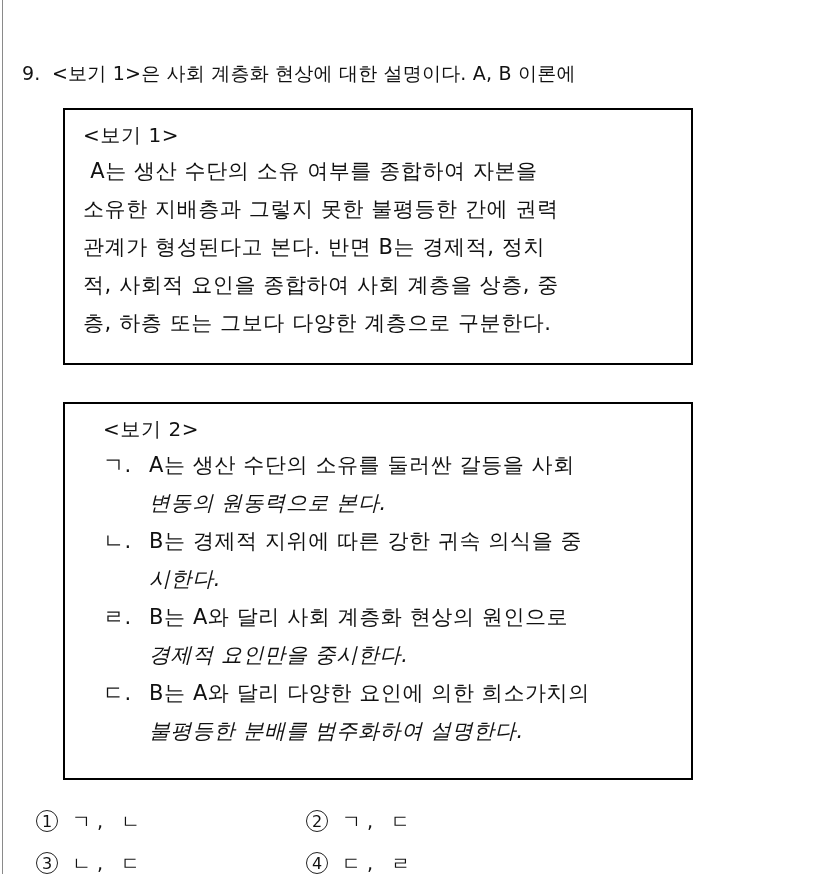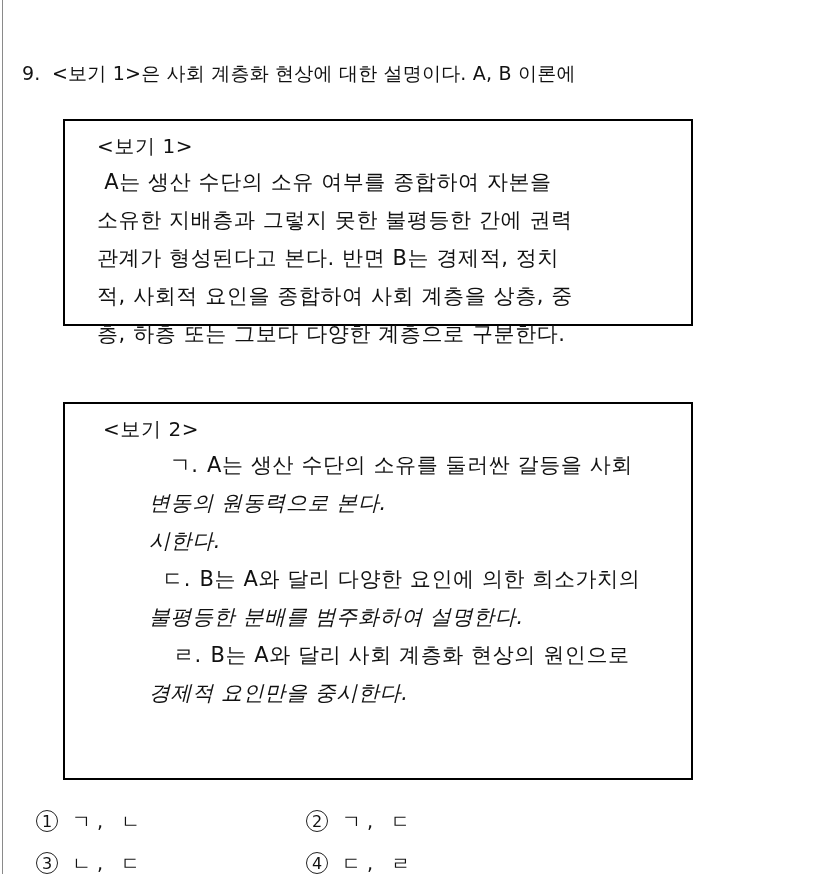--- a/index.html
+++ b/index.html
@@ -17,27 +17,27 @@
       font-size: 19px; line-height: 31px; letter-spacing: 0.2px; margin-top: 48px;
     }
     .question .num { display: inline-block; width: 30px; }
     .question .line { white-space: nowrap; }
     .question .indent { padding-left: 32px; }
     .box {
       position: absolute; left: 63px; width: 630px;
       border: 2px solid #000000; box-sizing: border-box;
       font-size: 21px; line-height: 38px; letter-spacing: 0.6px;
     }
-    .box1 { top: 119px; height: 207px; padding: 8px 0 0 32px; }
+    .box1 { top: 108px; height: 257px; padding: 8px 0 0 18px; }
     .box2 { top: 402px; height: 378px; padding: 8px 0 0 38px; }
     .box .title { font-size: 20px; line-height: 34px; }
     .box .para { white-space: nowrap; }
     .item { display: block; }
     .item .mark { display: inline-block; width: 46px; }
-    .item .cont { white-space: nowrap; text-align: center; }
+    .item .cont { white-space: nowrap; }
     .item .cont2 { padding-left: 46px; white-space: nowrap; font-style: italic; }
     .choices {
       position: absolute; left: 36px; top: 800px; width: 700px;
       font-size: 19px; line-height: 42px;
     }
     .choice-row { display: flex; }
     .choice { width: 270px; display: flex; align-items: center; }
     .choice .circ {
       display: inline-block; width: 22px; height: 22px; border: 1px solid #222;
       border-radius: 50%; text-align: center; line-height: 22px; font-size: 16px;
@@ -65,29 +65,30 @@
   <div class="para">층, 하층 또는 그보다 다양한 계층으로 구분한다.</div>
 </div>
 
 <div class="box box2">
   <div class="title">&lt;보기 2&gt;</div>
   <div class="item">
     <div class="cont"><span class="mark">ㄱ.</span><span>A는 생산 수단의 소유를 둘러싼 갈등을 사회</span></div>
     <div class="cont2">변동의 원동력으로 본다.</div>
   </div>
   <div class="item">
+    <div class="cont"><span class="mark">ㄴ.</span><span>B는 경제적 지위에 따른 강한 귀속 의식을 중</span></div>
     <div class="cont2">시한다.</div>
+  </div>
+  <div class="item">
+    <div class="cont"><span class="mark">ㄹ.</span><span>B는 A와 달리 사회 계층화 현상의 원인으로</span></div>
+    <div class="cont2">경제적 요인만을 중시한다.</div>
   </div>
   <div class="item">
     <div class="cont"><span class="mark">ㄷ.</span><span>B는 A와 달리 다양한 요인에 의한 희소가치의</span></div>
     <div class="cont2">불평등한 분배를 범주화하여 설명한다.</div>
-  </div>
-  <div class="item">
-    <div class="cont"><span class="mark">ㄹ.</span><span>B는 A와 달리 사회 계층화 현상의 원인으로</span></div>
-    <div class="cont2">경제적 요인만을 중시한다.</div>
   </div>
 </div>
 
 <div class="choices">
   <div class="choice-row">
     <div class="choice">
       <span class="circ">1</span>
       <span class="val">ㄱ, ㄴ</span>
     </div>
     <div class="choice">

